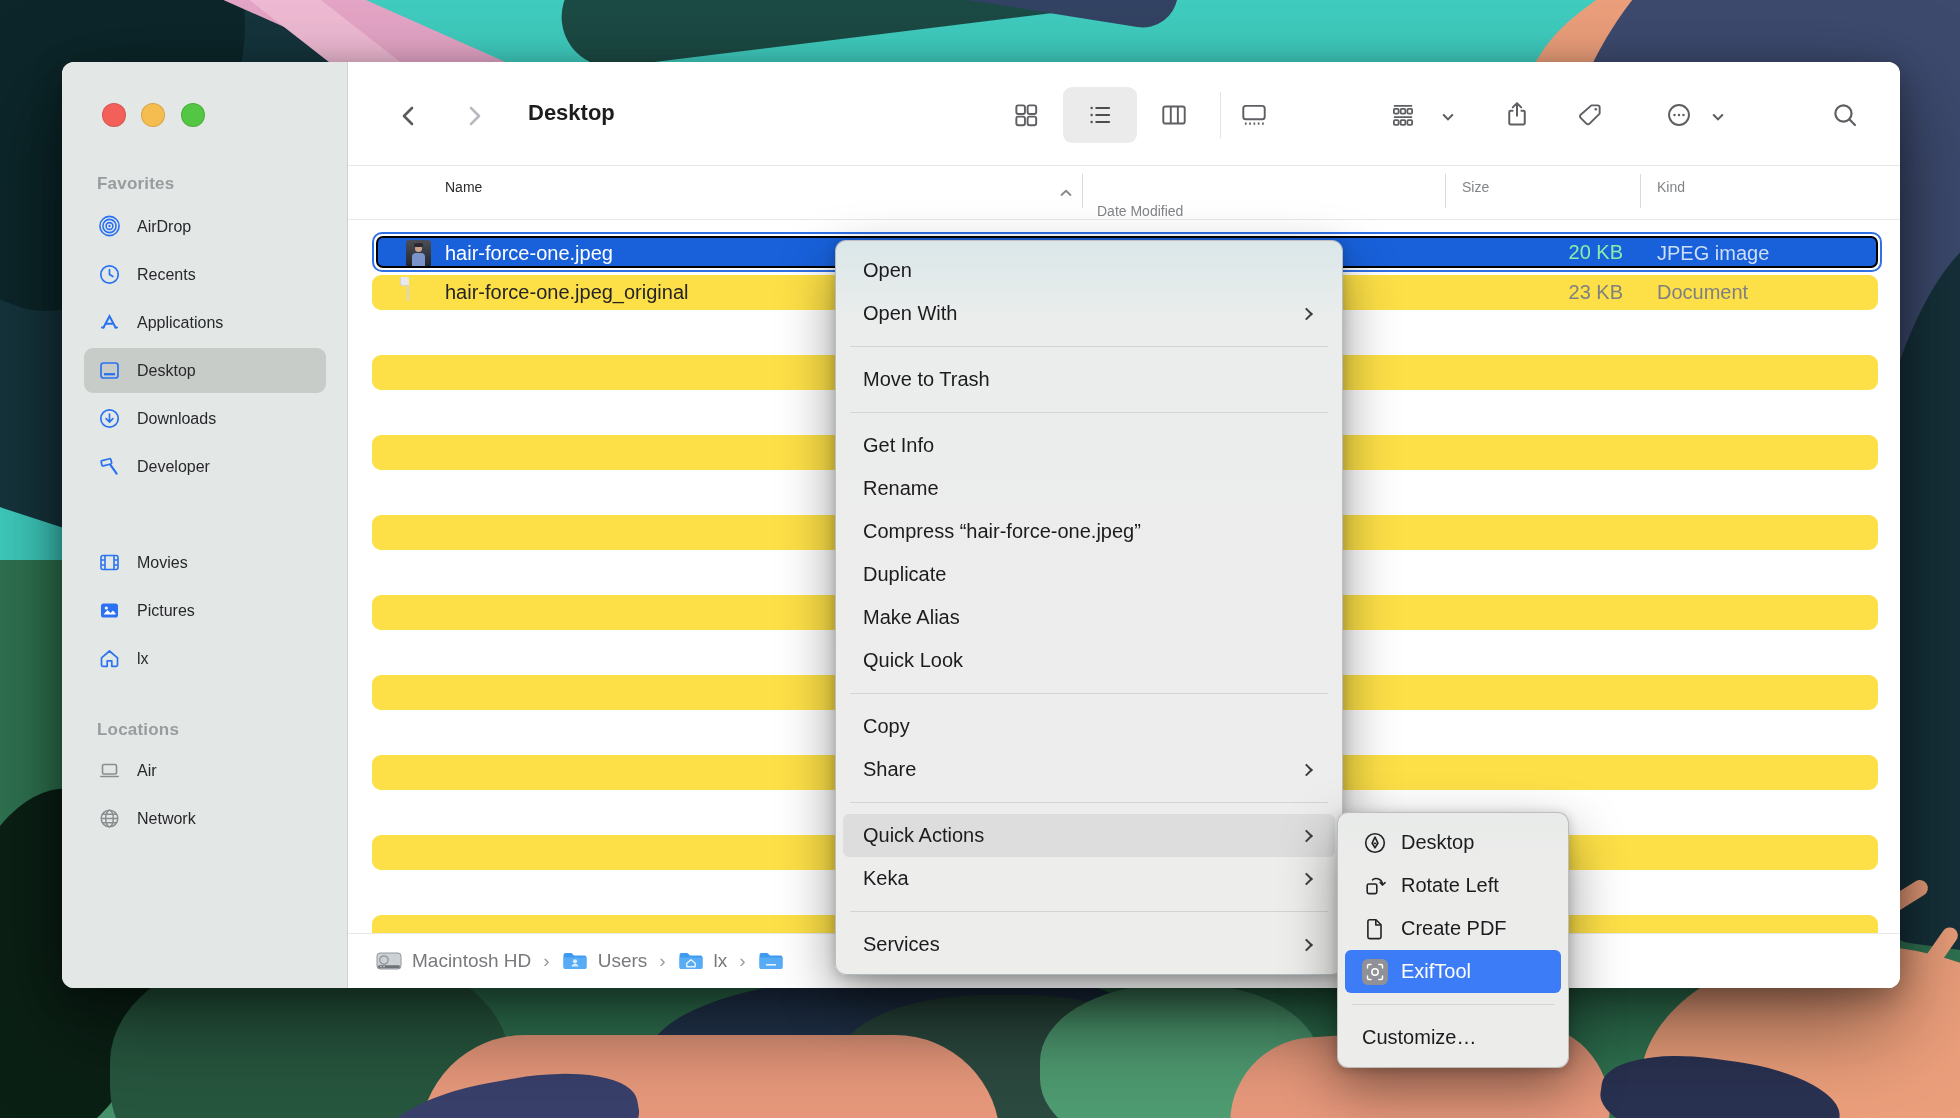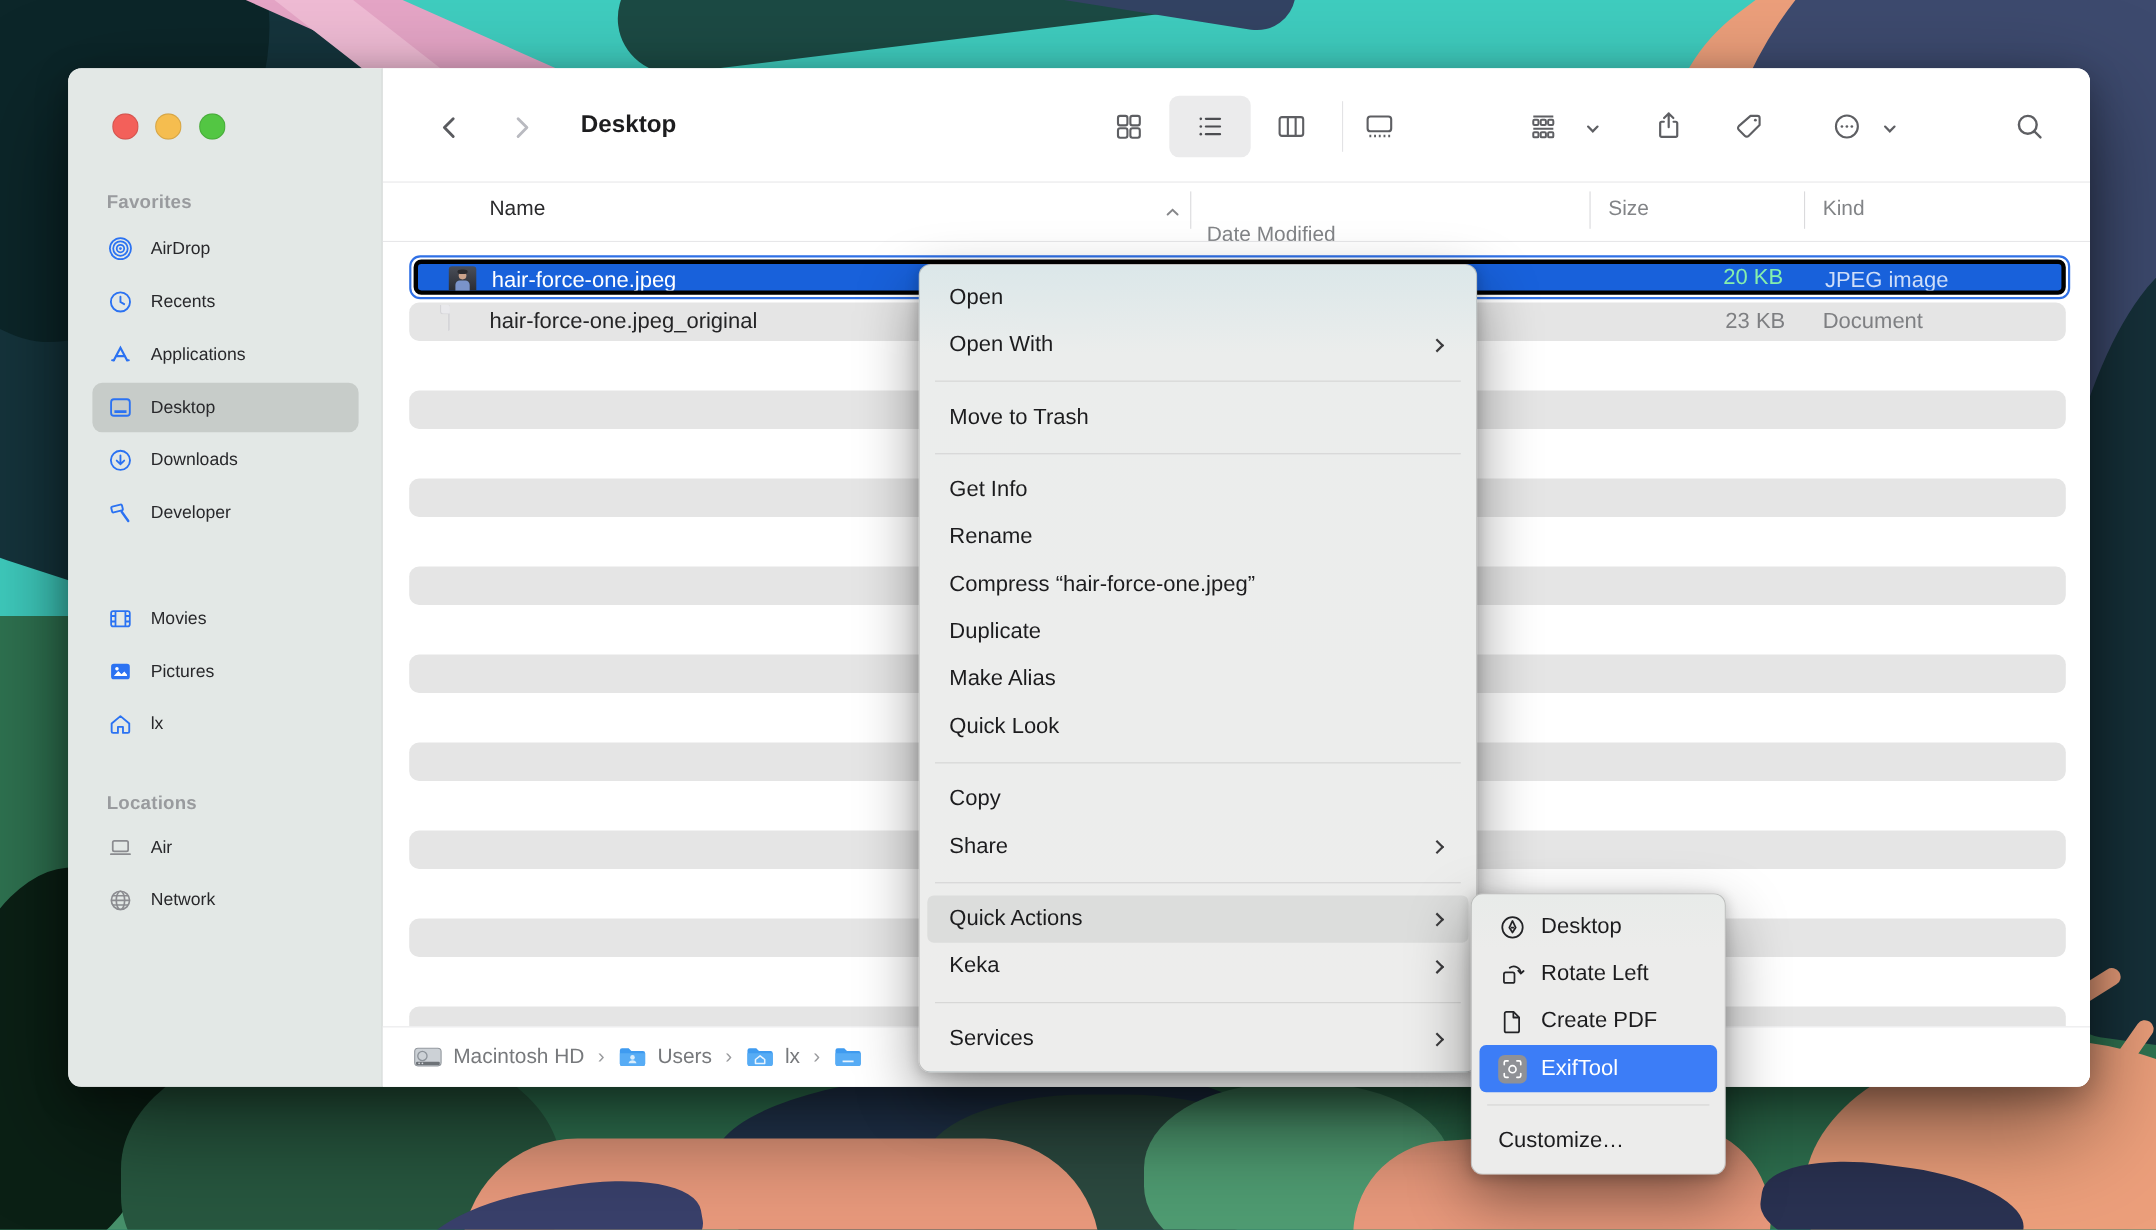--- a/index.html
+++ b/index.html
@@ -50,30 +50,30 @@
   .sb-label{white-space:nowrap;}
 
   .content{position:absolute;left:286px;top:0;width:1552px;height:926px;background:#fff;}
   .toolbar-sep{position:absolute;left:0;top:103px;width:1552px;height:1px;background:#e8e8ea;}
   .navbtn{position:absolute;top:39px;width:30px;height:30px;display:flex;align-items:center;justify-content:center;}
   .wintitle{position:absolute;left:180px;top:38px;font-size:22px;font-weight:700;color:#1d1d1f;}
   .ti{position:absolute;transform:translate(-50%,-50%);display:flex;}
   .listbtn-bg{position:absolute;left:715px;top:25px;width:74px;height:56px;background:#ebebec;border-radius:9px;}
   .tdiv{position:absolute;top:30px;width:1px;height:46px;background:#e3e3e5;}
 
-  .hdr-label{position:absolute;top:117px;font-size:19px;color:#828487;white-space:nowrap;}
+  .hdr-label{position:absolute;top:117px;font-size:14px;color:#828487;white-space:nowrap;}
   .hdr-name{color:#2a2a2c;}
   .hdr-div{position:absolute;top:112px;width:1px;height:34px;background:#dadadc;}
   .hdr-sep{position:absolute;left:0;top:157px;width:1552px;height:1px;background:#e7e7e9;}
 
   .rows-clip{position:absolute;left:0;top:158px;width:1552px;height:713px;overflow:hidden;}
-  .stripe{position:absolute;left:24px;width:1506px;height:35px;background:#e5e5e5;border-radius:9px;text-align:center;}
+  .stripe{position:absolute;left:24px;width:1506px;height:35px;background:#fde047;border-radius:9px;text-align:center;}
   .filestripe{display:flex;align-items:center;font-size:20px;color:#242426;}
   .sel-outer{position:absolute;left:24px;top:12px;width:1510px;height:40px;border:2px solid #2f70e6;border-radius:10px;}
-  .sel-inner{position:absolute;inset:2px;background:#1861db;border:4px solid #000000;border-radius:7px;overflow:hidden;}
+  .sel-inner{position:absolute;inset:2px;background:#1861db;border:2px solid #000000;border-radius:7px;overflow:hidden;}
   .cell-size{position:absolute;top:0;height:100%;display:flex;align-items:center;}
   .thumb{position:absolute;left:28px;top:2px;width:25px;height:27px;border-radius:3px;overflow:hidden;
     background:linear-gradient(180deg,#4a4e58,#23252b);}
   .thumb .head{position:absolute;left:9px;top:5px;width:7px;height:7px;border-radius:50%;background:#caa28b;}
   .thumb .hairl{position:absolute;left:8px;top:3px;width:9px;height:4px;border-radius:40%;background:#2a2a2e;}
   .thumb .shirt{position:absolute;left:6px;top:13px;width:13px;height:14px;border-radius:4px 4px 0 0;background:#7a93c9;}
   .docicon{position:relative;width:22px;height:28px;background:#fdfdfd;border:1px solid #d5d5d8;border-radius:2.5px;}
   .docicon:before{content:"";position:absolute;right:-1px;top:-1px;width:8px;height:8px;
     background:#e9e9ec;border-left:1px solid #d5d5d8;border-bottom:1px solid #d5d5d8;border-radius:0 2.5px 0 3px;}
 

